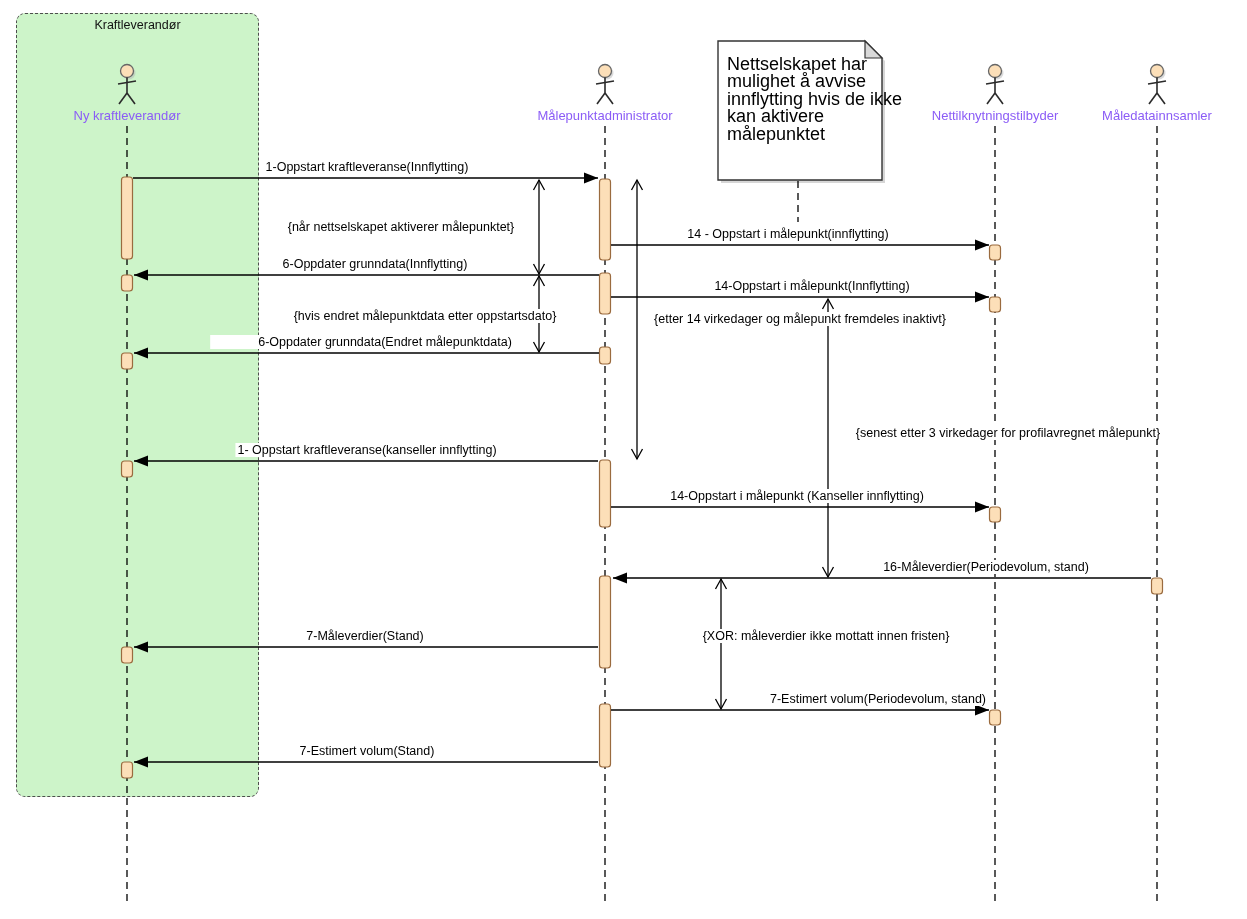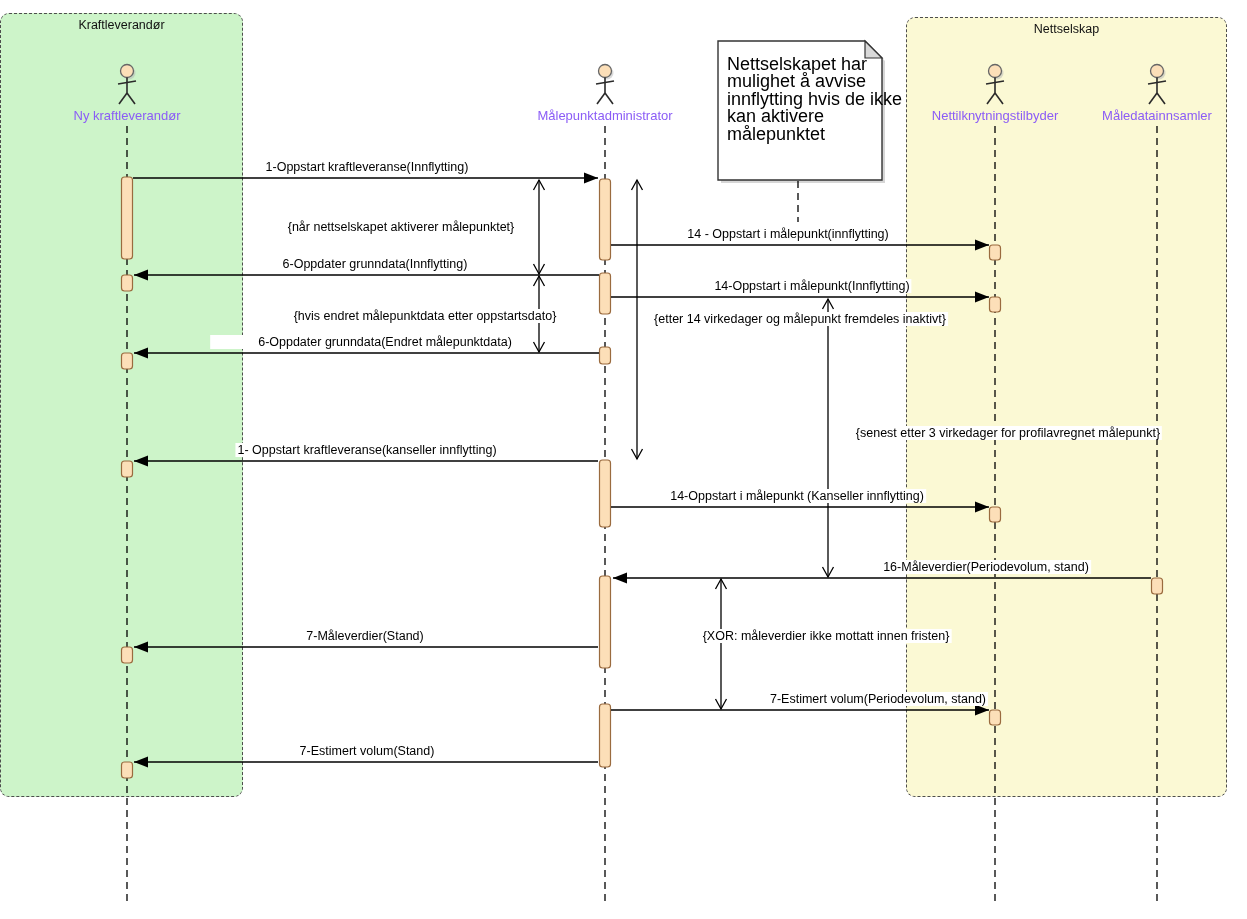--- a/index.html
+++ b/index.html
@@ -13,25 +13,22 @@
   .msg-label,.con-label{position:absolute;transform:translateX(-50%);white-space:nowrap;
       font-size:12.5px;line-height:14px;background:#ffffff;padding:0 2px;color:#000;}
   .actor-label{position:absolute;transform:translateX(-50%);white-space:nowrap;
       font-size:13px;color:#8b5cf6;}
   .note-text{position:absolute;font-size:18px;line-height:17.4px;color:#000;}
 </style>
 </head>
 <body>
 
 <div id="canvas">
-  <div class="group" id="g0" style="left: 0; top: 13px; width: 243px; height: 784px; background: rgb(205, 244, 201);">
+  <div class="group" id="g0" style="left: 16px; top: 13px; width: 243px; height: 784px; background: rgb(205, 244, 201);">
     <div class="group-title">Kraftleverandør</div>
-  </div>
-  <div class="group" id="g2" style="left: 906px; top: 17px; width: 321px; height: 780px; background: rgb(251, 249, 212);">
-    <div class="group-title">Nettselskap</div>
   </div>
   <svg id="svg-layer" width="1247" height="919">
       <line x1="127" y1="126" x2="127" y2="903" stroke="#000000" stroke-width="1.3" stroke-dasharray="7 5"></line>
       <line x1="605" y1="126" x2="605" y2="903" stroke="#000000" stroke-width="1.3" stroke-dasharray="7 5"></line>
       <line x1="995" y1="126" x2="995" y2="903" stroke="#000000" stroke-width="1.3" stroke-dasharray="7 5"></line>
       <line x1="1157" y1="126" x2="1157" y2="903" stroke="#000000" stroke-width="1.3" stroke-dasharray="7 5"></line>
       <polygon points="721,44 868,44 885,61 885,183 721,183" fill="#b5b5b5" opacity="0.55"></polygon>
       <polygon points="718,41 865,41 882,58 882,180 718,180" fill="#ffffff" stroke="#333333" stroke-width="1.4"></polygon>
       <polygon points="865,41 865,58 882,58" fill="#d9d9d9" stroke="#333333" stroke-width="1.2"></polygon>
       <line x1="798" y1="181" x2="798" y2="222" stroke="#000000" stroke-width="1.3" stroke-dasharray="7 5"></line>

